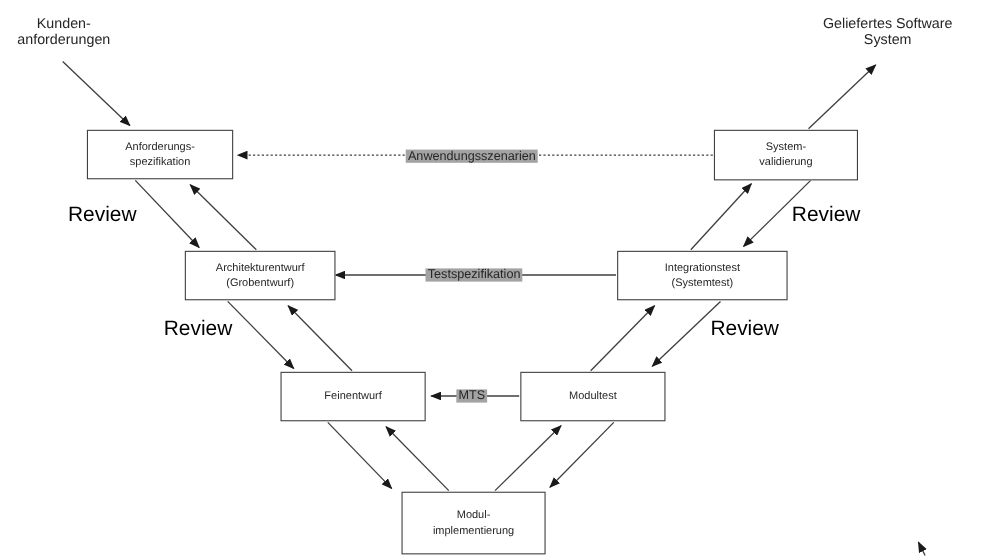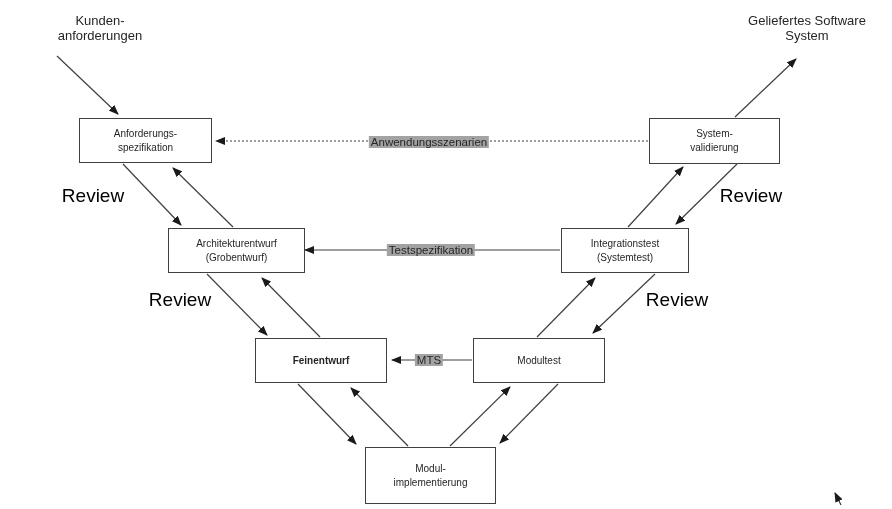--- a/index.html
+++ b/index.html
@@ -94,28 +94,28 @@
 
     <line class="edge" x1="841" y1="505" x2="835" y2="493" marker-end="url(#ah)"></line>
   </svg>
 
   <div class="node" style="left:79px;  top:118px; width:133px; height:45px;">Anforderungs-
 spezifikation</div>
   <div class="node" style="left:649px; top:118px; width:131px; height:46px;">System-
 validierung</div>
   <div class="node" style="left:168px; top:228px; width:137px; height:45px;">Architekturentwurf
 (Grobentwurf)</div>
-  <div class="node" style="left:561px; top:228px; width:128px; height:45px;">Integrationstest
+  <div class="node" style="left:561px; top:228px; width:155px; height:45px;">Integrationstest
 (Systemtest)</div>
-  <div class="node" style="left:255px; top:338px; width:132px; height:45px;font-weight:bold;">Feinentwurf</div>
+  <div class="node" style="left:255px; top:338px; width:132px; height:45px;">Feinentwurf</div>
   <div class="node" style="left:473px; top:338px; width:132px; height:45px;">Modultest</div>
   <div class="node" style="left:365px; top:447px; width:131px; height:57px;">Modul-
 implementierung</div>
 
-  <div class="free-label" style="left:0px; top:13px; width:116px;padding-left:42px;">Kunden-
+  <div class="free-label" style="left:0px; top:13px; width:116px;">Kunden-
 anforderungen</div>
   <div class="free-label" style="left:740px; top:13px; width:134px;">Geliefertes Software
 System</div>
 
   <div class="review-label" style="left:93px;  top:196px;">Review</div>
   <div class="review-label" style="left:180px; top:300px;">Review</div>
   <div class="review-label" style="left:751px; top:196px;">Review</div>
   <div class="review-label" style="left:677px; top:300px;">Review</div>
 
   <div class="edge-label" style="left:429px; top:142px;">Anwendungsszenarien</div>

